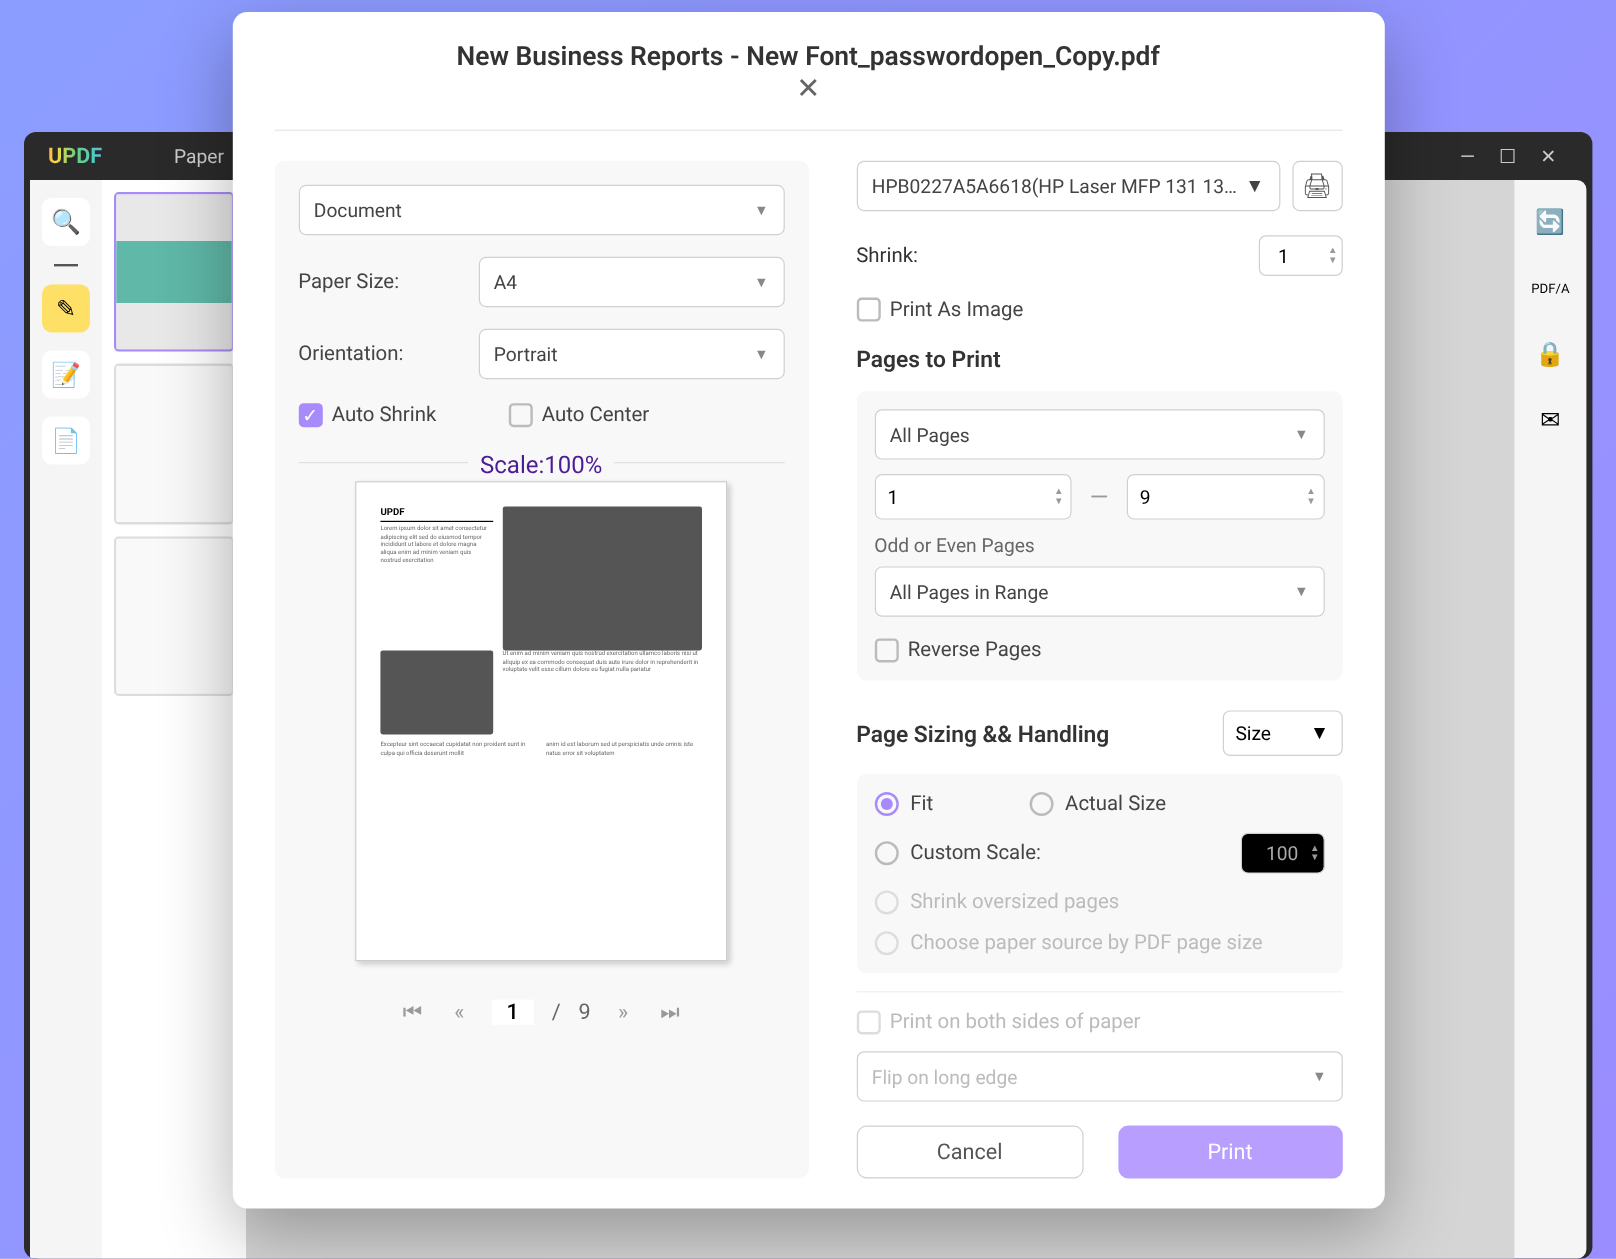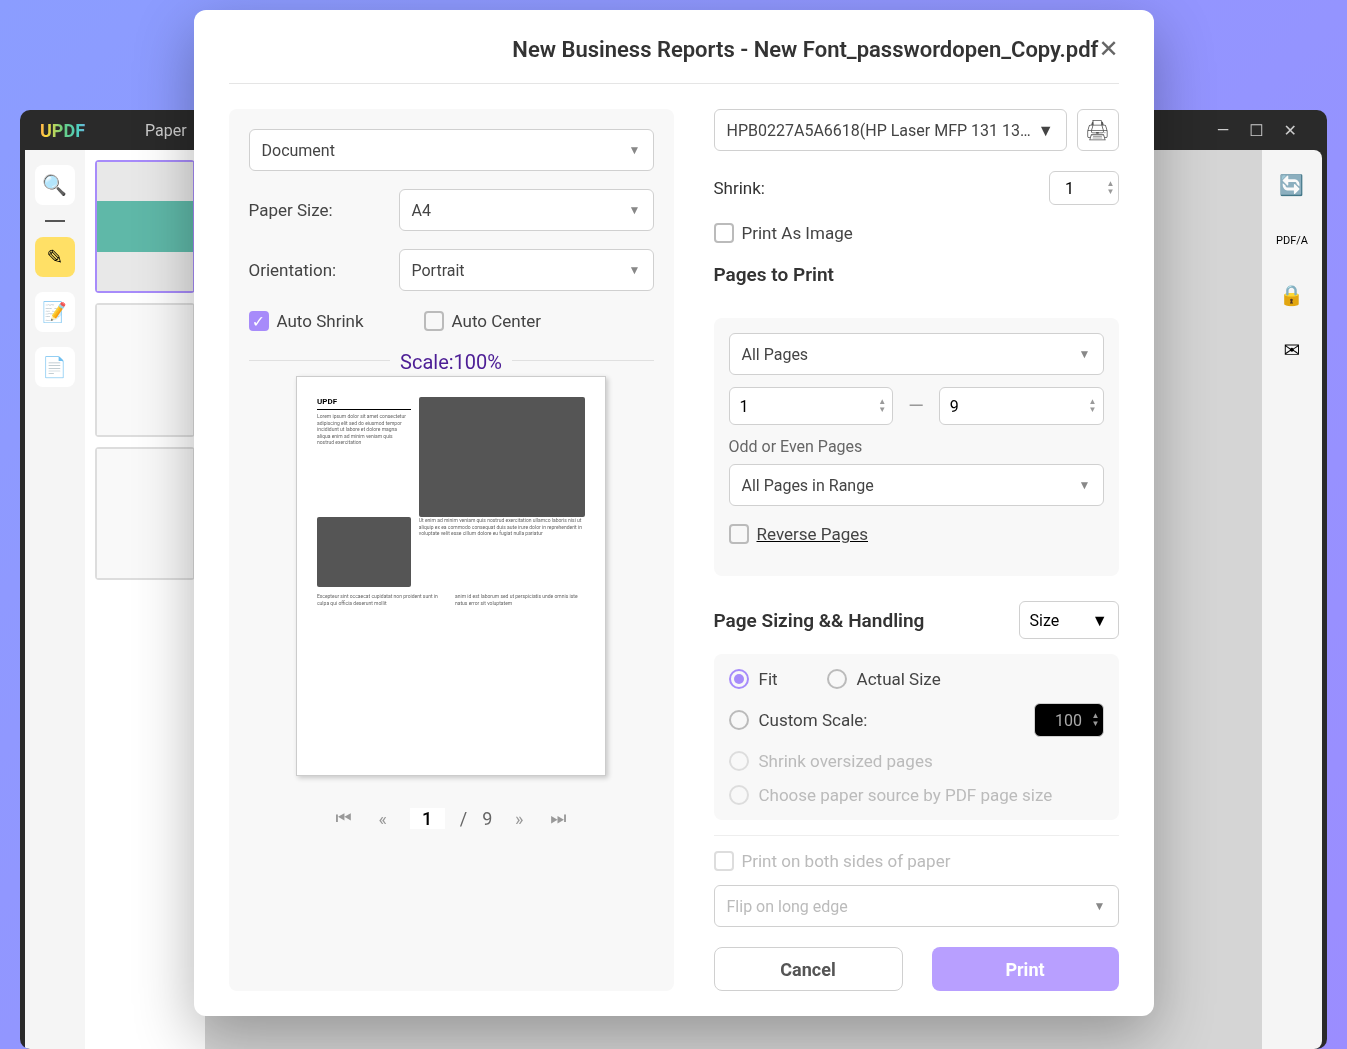--- a/index.html
+++ b/index.html
@@ -24,21 +24,21 @@
 .thumb.inactive { border-color: #ddd; }
 .thumb-content { width: 100%; height: 100%; background: linear-gradient(to bottom, #e8e8e8 0%, #e8e8e8 30%, #5fb8a8 30%, #5fb8a8 70%, #e8e8e8 70%); }
 .thumb-content2 { width: 100%; height: 100%; background: #f9f9f9; }
 
 .main-canvas { flex: 1; background: #d5d5d5; }
 
 .right-toolbar { width: 60px; display: flex; flex-direction: column; align-items: center; gap: 15px; padding-top: 15px; }
 
 .modal-overlay { position: absolute; top: 0; left: 0; right: 0; bottom: 0; display: flex; align-items: flex-start; justify-content: center; padding-top: 10px; }
 .modal { width: 960px; background: #fff; border-radius: 12px; box-shadow: 0 20px 60px rgba(0,0,0,0.3); padding: 25px 35px; }
-.modal-header { display: flex; justify-content: flex-end; align-items: center; padding-bottom: 20px; border-bottom: 1px solid #e5e5e5; }
+.modal-header { display: flex; justify-content: center; align-items: center; padding-bottom: 20px; border-bottom: 1px solid #e5e5e5; flex-direction: column; }
 .modal-title { font-size: 22px; font-weight: 600; color: #333; }
 .close-btn { font-size: 24px; color: #666; cursor: pointer; }
 
 .modal-body { display: flex; gap: 40px; padding-top: 25px; }
 .left-panel { flex: 1; background: #f8f8f8; border-radius: 8px; padding: 20px; }
 .right-panel { flex: 1; }
 
 .select-box { width: 100%; height: 42px; background: #fff; border: 1px solid #d0d0d0; border-radius: 6px; display: flex; align-items: center; justify-content: space-between; padding: 0 12px; font-size: 16px; color: #444; margin-bottom: 18px; }
 .select-box .chevron { color: #888; font-size: 12px; }
 
@@ -70,46 +70,46 @@
 .printer-row { display: flex; gap: 10px; align-items: center; margin-bottom: 20px; }
 .printer-select { flex: 1; height: 42px; border: 1px solid #d0d0d0; border-radius: 6px; display: flex; align-items: center; justify-content: space-between; padding: 0 12px; font-size: 16px; color: #444; }
 .printer-icon { width: 42px; height: 42px; border: 1px solid #d0d0d0; border-radius: 6px; display: flex; align-items: center; justify-content: center; font-size: 20px; color: #555; }
 
 .copies-row { display: flex; justify-content: space-between; align-items: center; margin-bottom: 18px; }
 .copies-label { font-size: 17px; color: #333; }
 .spinner { width: 70px; height: 34px; border: 1px solid #d0d0d0; border-radius: 6px; display: flex; align-items: center; position: relative; }
 .spinner input { border: none; width: 40px; text-align: center; font-size: 16px; outline: none; }
 .spinner-arrows { position: absolute; right: 3px; display: flex; flex-direction: column; font-size: 8px; color: #999; line-height: 1; }
 
-.section-title { font-size: 19px; font-weight: 600; color: #333; margin: 20px 0 32px 0; }
+.section-title { font-size: 19px; font-weight: 600; color: #333; margin: 20px 0 15px 0; }
 .section-box { background: #f8f8f8; border-radius: 8px; padding: 15px; }
 
 .range-row { display: flex; align-items: center; gap: 15px; margin: 12px 0; }
 .range-input { flex: 1; height: 38px; border: 1px solid #d0d0d0; border-radius: 6px; padding: 0 10px; font-size: 16px; background: #fff; position: relative; display: flex; align-items: center; }
 .range-input input { border: none; width: 100%; outline: none; font-size: 16px; }
 .range-input .spinner-arrows { position: absolute; right: 6px; }
 .range-dash { color: #999; font-size: 20px; }
 
 .sub-label { font-size: 16px; color: #666; margin: 10px 0 8px 0; }
 
 .sizing-header { display: flex; justify-content: space-between; align-items: center; margin: 25px 0 15px 0; }
 .size-select { width: 100px; height: 38px; border: 1px solid #d0d0d0; border-radius: 6px; display: flex; align-items: center; justify-content: space-between; padding: 0 10px; font-size: 16px; }
 
 .radio-row { display: flex; align-items: center; gap: 10px; margin-bottom: 14px; }
 .radio { width: 20px; height: 20px; border: 2px solid #bbb; border-radius: 50%; display: flex; align-items: center; justify-content: center; }
 .radio.checked { border-color: #a78bfa; }
 .radio.checked::after { content: ''; width: 10px; height: 10px; background: #a78bfa; border-radius: 50%; }
-.radio-pair { display: flex; gap: 49px; }
+.radio-pair { display: flex; gap: 80px; }
 .radio-label { font-size: 17px; color: #444; }
 .radio-label.disabled, .checkbox-label.disabled { color: #bbb; }
 
 .scale-input-row { display: flex; align-items: center; gap: 10px; margin-bottom: 14px; }
 .scale-input-row .spinner { width: 70px; }
 
-.buttons-row { display: flex; gap: 29px; margin-top: 20px; font-weight: bold; }
+.buttons-row { display: flex; gap: 29px; margin-top: 20px; }
 .btn { flex: 1; height: 44px; border-radius: 8px; font-size: 18px; display: flex; align-items: center; justify-content: center; cursor: pointer; }
 .btn-cancel { background: #fff; border: 1px solid #d0d0d0; color: #555; }
 .btn-print { background: #b89fff; color: #fff; }
 
 .hr-light { height: 1px; background: #eee; margin: 15px 0; }
 </style>
 </head>
 <body>
 
 <div class="app-window">
@@ -272,21 +272,21 @@
                   <span>▲</span>
                   <span>▼</span>
                 </div>
             </div>
           </div>
           <div class="sub-label">Odd or Even Pages</div>
           <div class="select-box">
             <span>All Pages in Range</span>
             <span class="chevron">▼</span>
           </div>
-          <div class="checkbox-row" style="margin-bottom:17px;text-decoration:underline;">
+          <div class="checkbox-row" style="margin-bottom:0;">
             <div class="checkbox"></div>
             <span class="checkbox-label">Reverse Pages</span>
           </div>
         </div>
 
         <div class="sizing-header">
           <div class="section-title" style="margin:0;">Page Sizing &amp;&amp; Handling</div>
           <div class="size-select">
             <span>Size</span>
             <span class="chevron">▼</span>

